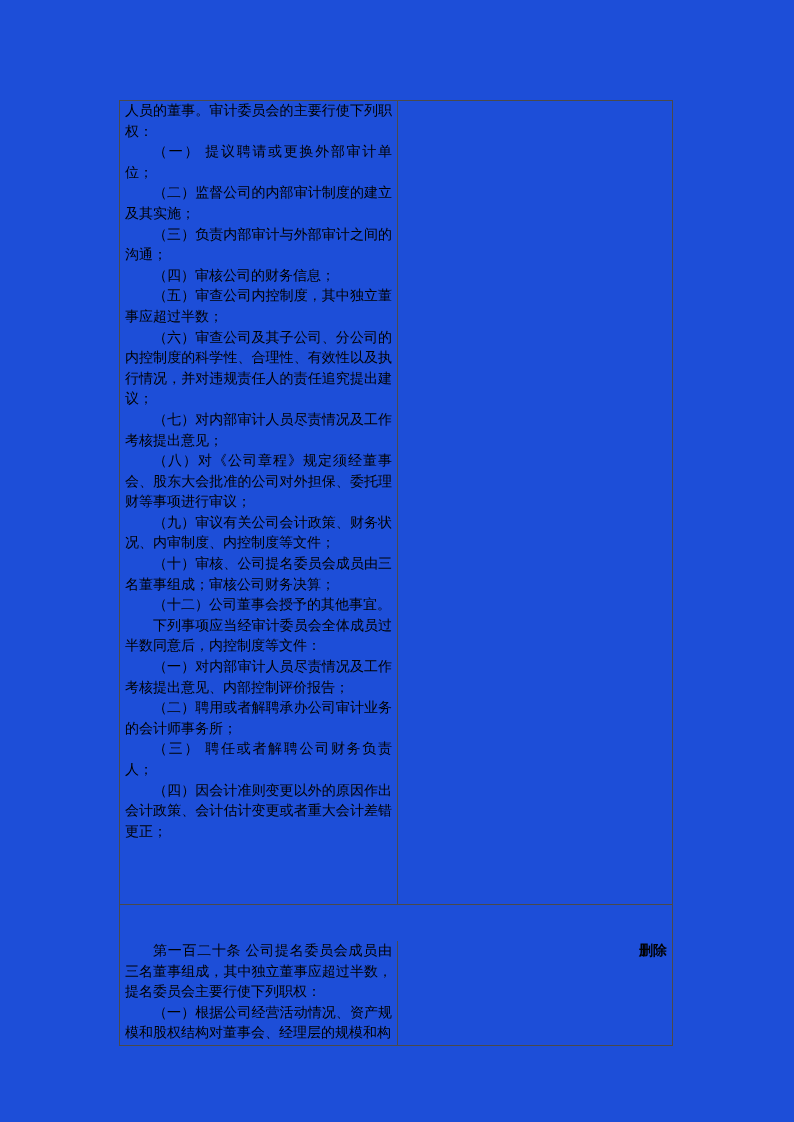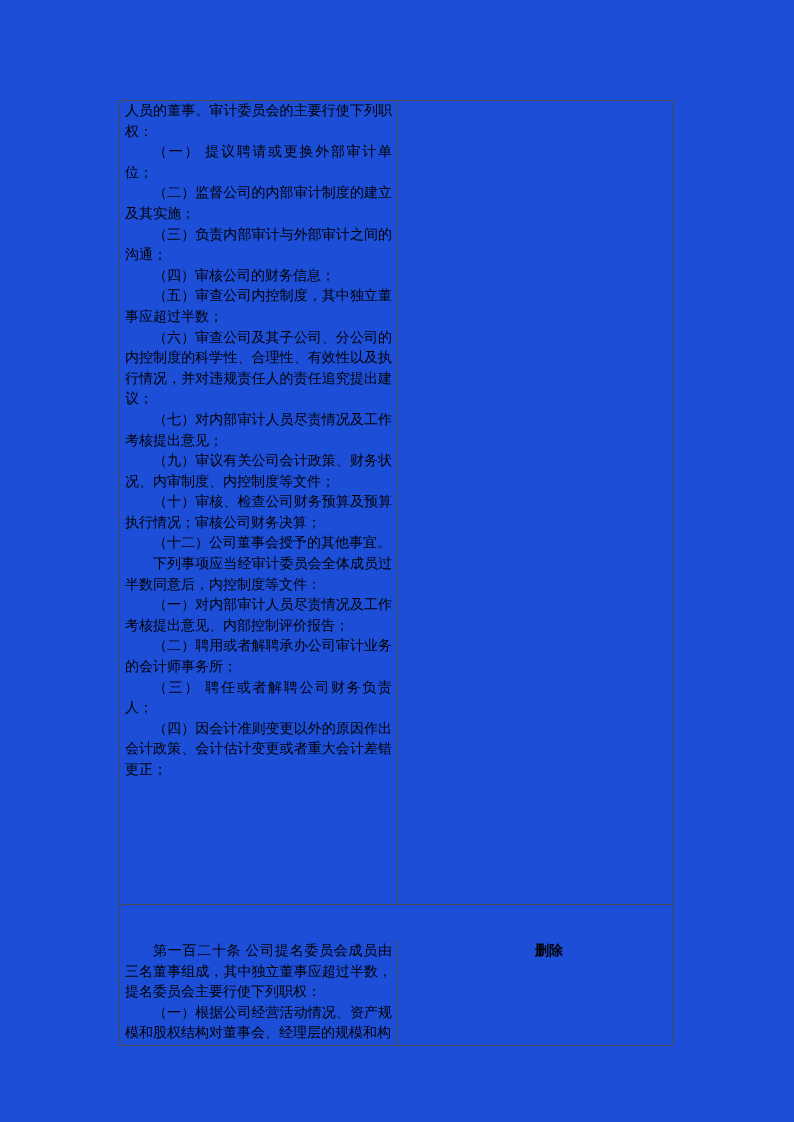--- a/index.html
+++ b/index.html
@@ -55,41 +55,42 @@
     text-align: justify;
     text-indent: 2em;
     word-break: break-all;
     overflow-wrap: break-word;
   }
   .para.no-indent {
     text-indent: 0;
   }
   .para.bold {
     font-weight: bold;
-    text-align: center;
+    text-align: right;
   }
 </style>
 </head>
 <body>
 
 <div class="page">
   <div class="doc-table">
 
     <div class="trow trow-1">
       <div class="cell cell-left">
         <p class="para no-indent">人员的董事。审计委员会的主要行使下列职权：</p>
         <p class="para">（一） 提议聘请或更换外部审计单位；</p>
         <p class="para">（二）监督公司的内部审计制度的建立及其实施；</p>
         <p class="para">（三）负责内部审计与外部审计之间的沟通；</p>
         <p class="para">（四）审核公司的财务信息；</p>
         <p class="para">（五）审查公司内控制度，其中独立董事应超过半数；</p>
         <p class="para">（六）审查公司及其子公司、分公司的内控制度的科学性、合理性、有效性以及执行情况，并对违规责任人的责任追究提出建议；</p>
         <p class="para">（七）对内部审计人员尽责情况及工作考核提出意见；</p>
+        <p class="para">（八）对《公司章程》规定须经董事会、股东大会批准的公司对外担保、委托理财等事项进行审议；</p>
         <p class="para">（九）审议有关公司会计政策、财务状况、内审制度、内控制度等文件；</p>
-        <p class="para">（十）审核、检查公司财务预算及预算执行情况；审核公司财务决算；</p>
+        <p class="para">（十）审核、公司提名委员会成员由三名董事组成；审核公司财务决算；</p>
         <p class="para">（十二）公司董事会授予的其他事宜。</p>
         <p class="para">下列事项应当经审计委员会全体成员过半数同意后，内控制度等文件：</p>
         <p class="para">（一）对内部审计人员尽责情况及工作考核提出意见、内部控制评价报告；</p>
         <p class="para">（二）聘用或者解聘承办公司审计业务的会计师事务所；</p>
         <p class="para">（三） 聘任或者解聘公司财务负责人；</p>
         <p class="para">（四）因会计准则变更以外的原因作出会计政策、会计估计变更或者重大会计差错更正；</p>
 
       </div>
       <div class="cell cell-right"></div>
     </div>

